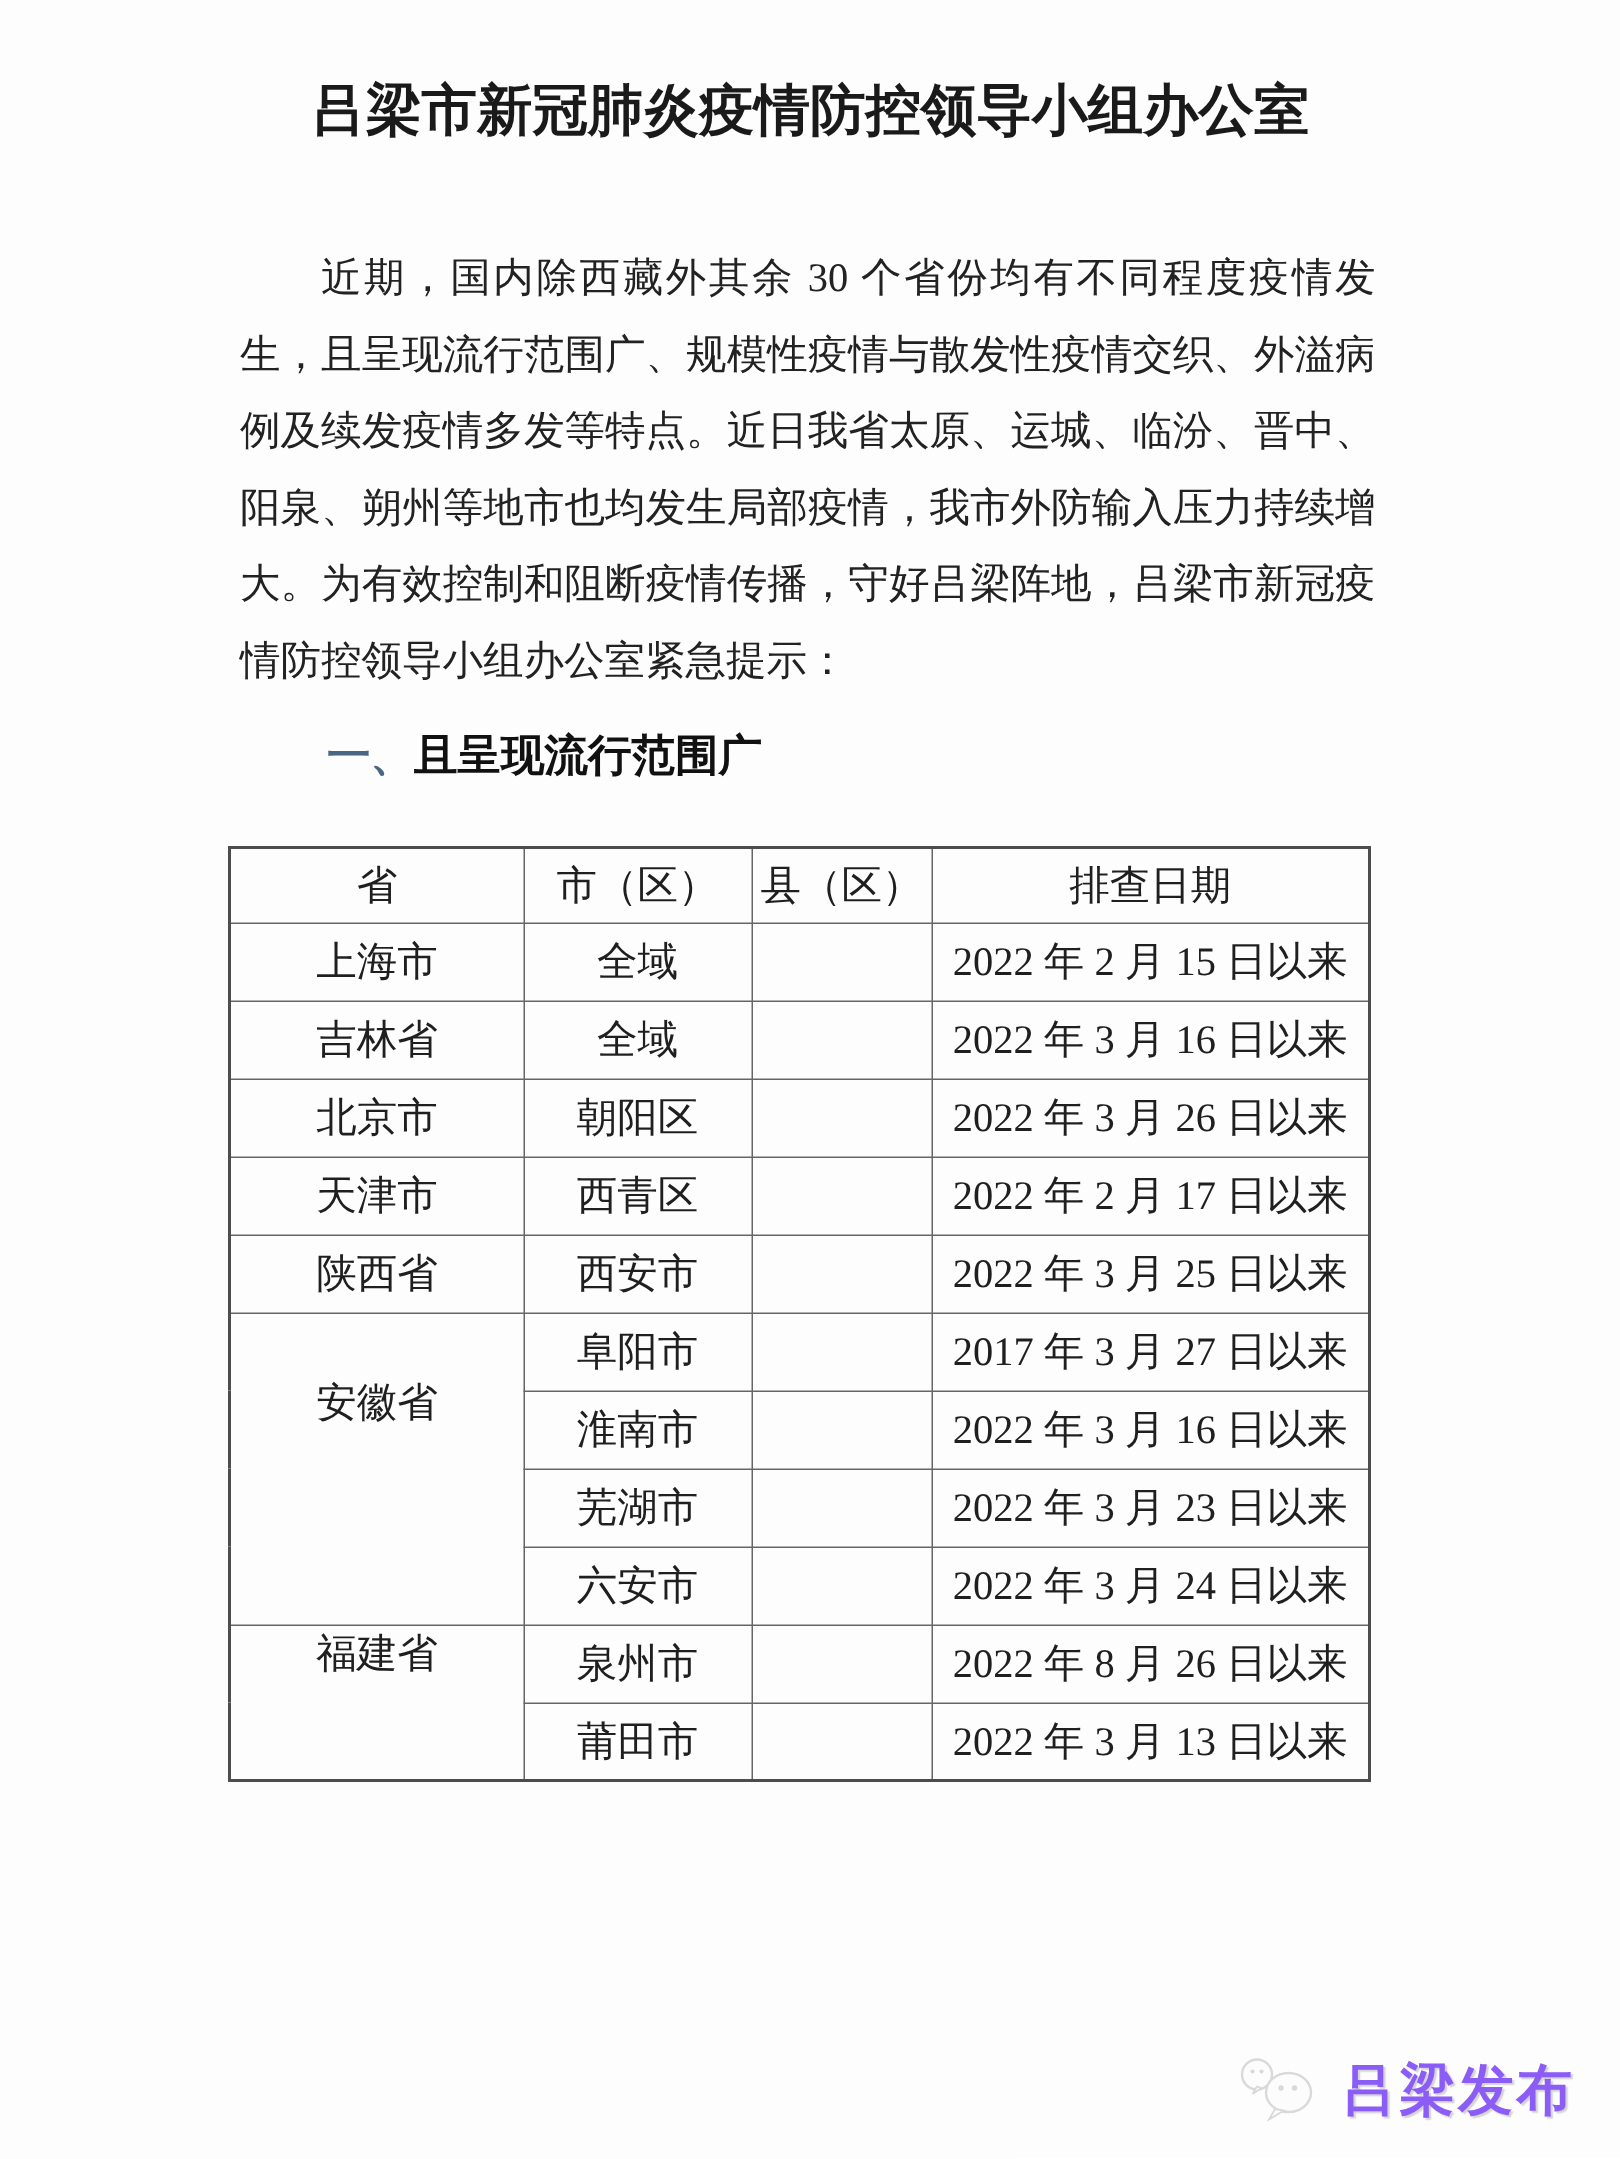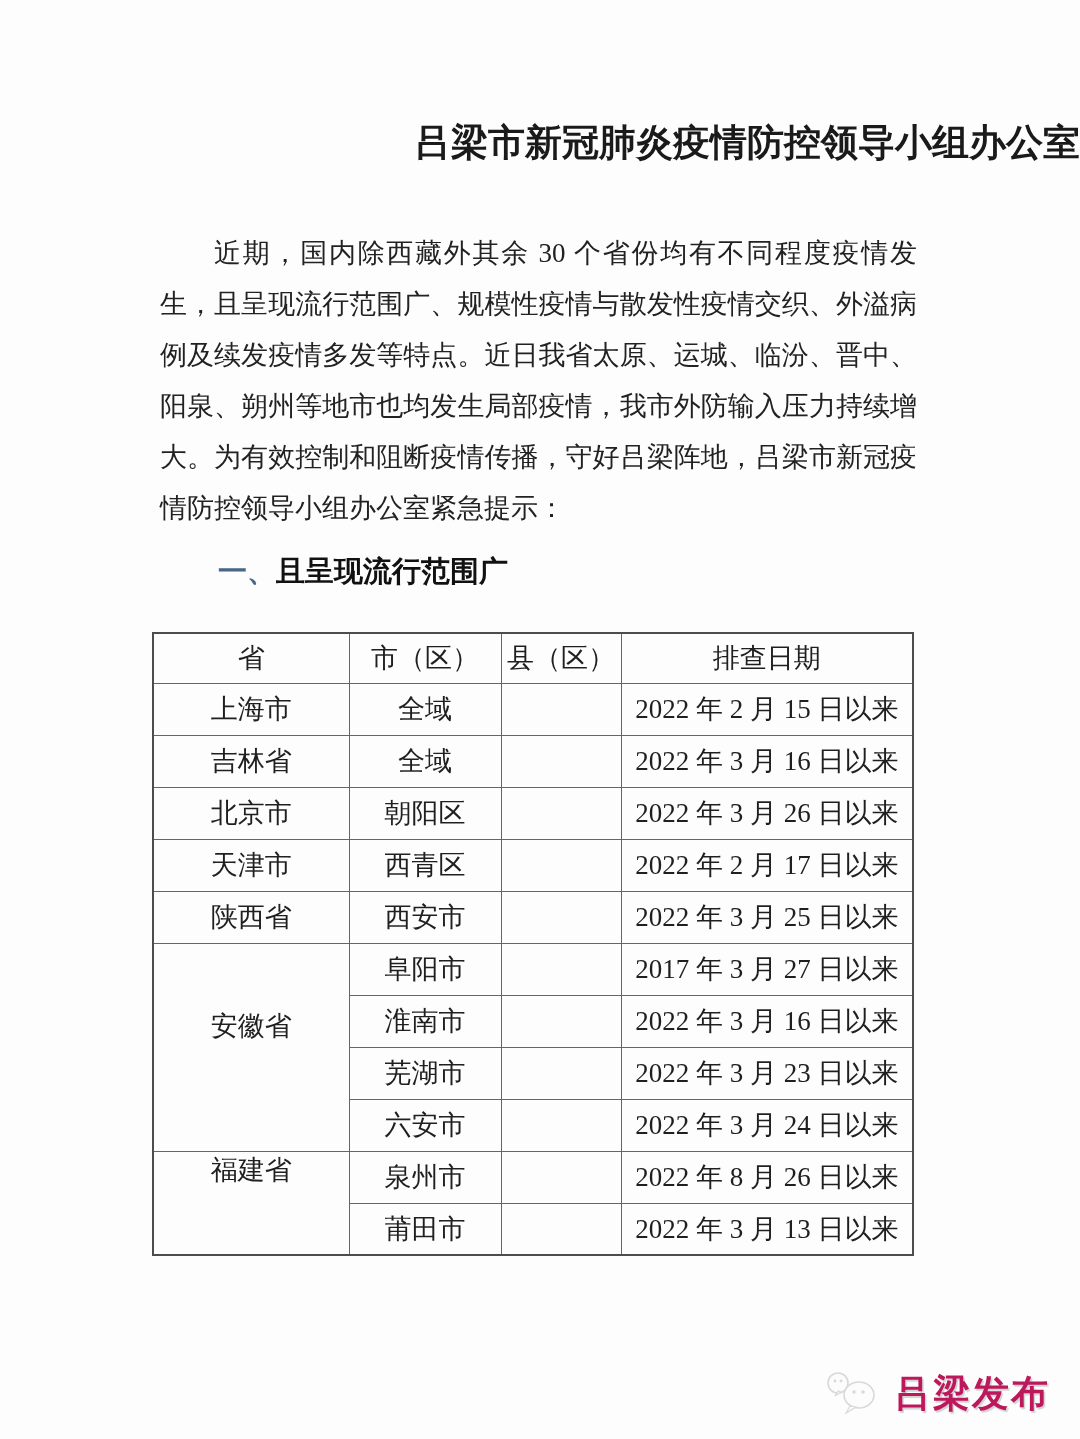--- a/index.html
+++ b/index.html
@@ -14,21 +14,21 @@
     font-family: "Liberation Serif", "DejaVu Serif", serif;
     color: #1f1f1f;
   }
   .doc-title {
     text-align: center;
     font-size: 37px;
     font-weight: bold;
     line-height: 54px;
     color: #1a1a1a;
   }
-  .doc-title.line1 { padding-top: 116px; text-align: right; }
+  .doc-title.line1 { padding-top: 48px; }
   .doc-title.line2 { letter-spacing: 10px; }
   .intro {
     margin: 58px 163px 0 160px;
     font-size: 27px;
     line-height: 51px;
     text-align: justify;
     text-indent: 2em;
     color: #222222;
   }
   .section-heading {
@@ -52,36 +52,36 @@
     font-weight: normal;
     text-align: center;
     vertical-align: middle;
     font-size: 27px;
     padding: 0;
     color: #1f1f1f;
     overflow: hidden;
   }
   table.report thead th { height: 50px; }
   table.report tbody td { height: 52px; }
-  .province-cell.group-5 { vertical-align: top; padding-top: 64px; font-family: Liberation Mono, monospace; }
+  .province-cell.group-5 { vertical-align: top; padding-top: 41px; font-family: Liberation Mono, monospace; }
   .province-cell.group-6 { vertical-align: top; }
   .watermark {
     position: absolute;
     right: 30px;
     bottom: 20px;
     display: flex;
     align-items: center;
     gap: 12px;
   }
   .watermark-label {
     font-family: Liberation Mono, monospace;
     font-size: 37px;
     font-weight: bold;
     letter-spacing: 2px;
-    color: #be185d;
+    color: #8b5cf6;
     text-shadow: 1.5px 1.5px 1px #d2d2d2, -1px -1px 1px #ffffff;
   }
   .wechat-icon svg { display: block; }
 </style>
 </head>
 <body>
 
 <div class="page">
 
   <div class="doc-title line1">吕梁市新冠肺炎疫情防控领导小组办公室</div>

